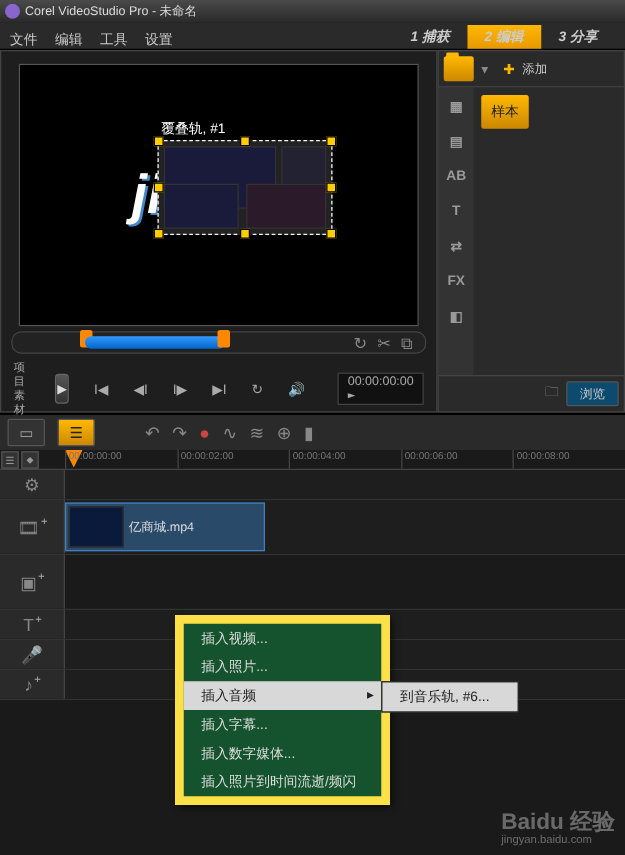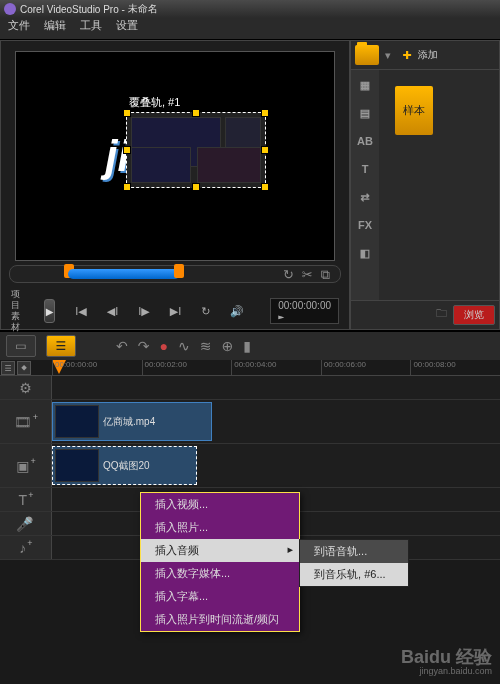--- a/index.html
+++ b/index.html
@@ -1,19 +1,19 @@
 <!DOCTYPE html>
 <html><head>
 <meta charset="utf-8">
 <style>
 *{margin:0;padding:0;box-sizing:border-box;font-family:"Microsoft YaHei",Arial,sans-serif;-webkit-font-smoothing:antialiased}
 body{background:#1a1a1a;color:#ccc;font-size:11px;width:500px;height:684px;overflow:hidden}
 .titlebar{background:linear-gradient(#4a4a4a,#2a2a2a);height:18px;display:flex;align-items:center;padding:0 4px;font-size:10px;color:#ddd}
 .titlebar .logo{width:12px;height:12px;background:#8866cc;border-radius:50%;margin-right:4px}
-.menubar{background:#2a2a2a;height:22px;display:flex;align-items:flex-start;gap:14px;padding:0 8px;font-size:11px;border-bottom:1px solid #000}
+.menubar{background:#2a2a2a;height:22px;display:flex;align-items:flex-end;gap:14px;padding:0 8px;font-size:11px;border-bottom:1px solid #000}
 .menubar span{color:#ccc;cursor:default}
 .steps{display:flex;margin-left:auto;gap:0}
 .step{padding:2px 14px;font-style:italic;font-weight:bold;color:#888}
 .step.active{background:linear-gradient(#ffb800,#e89800);color:#222}
 .main{display:flex;height:290px;background:#2a2a2a}
 .preview-pane{width:350px;background:#1e1e1e;padding:6px;border:1px solid #444}
 .preview-window{width:320px;height:210px;background:#000;border:1px solid #555;margin:4px auto;position:relative;overflow:hidden}
 .preview-content{position:absolute;inset:0;display:flex;align-items:center;justify-content:center}
 .bigtext{font-size:44px;font-weight:bold;font-style:italic;color:#fff;text-shadow:2px 2px 0 #4488cc;white-space:nowrap;font-family:Arial}
 .overlay-clip{position:absolute;left:110px;top:60px;width:140px;height:76px;border:1px dashed #fff;background:#222}
@@ -34,64 +34,69 @@
 .ctrl-icons{margin-left:auto;display:flex;gap:8px;color:#888;font-size:13px;padding-right:4px}
 .library{flex:1;background:#2a2a2a;border:1px solid #444;display:flex;flex-direction:column}
 .lib-top{display:flex;align-items:center;padding:4px;gap:6px;border-bottom:1px solid #444}
 .folder-icon{width:24px;height:20px;background:linear-gradient(#ffb800,#cc8800);border-radius:2px;position:relative}
 .folder-icon::before{content:"";position:absolute;top:-3px;left:2px;width:10px;height:4px;background:#ffb800;border-radius:1px 1px 0 0}
 .lib-add{color:#ccc;font-size:10px}
 .lib-body{display:flex;flex:1}
 .lib-side{width:28px;background:#333;display:flex;flex-direction:column;gap:10px;padding:6px 0;align-items:center}
 .lib-side div{width:20px;height:18px;color:#999;display:flex;align-items:center;justify-content:center;font-size:11px;font-weight:bold}
 .lib-content{flex:1;background:#2a2a2a;padding:4px}
-.lib-item{background:linear-gradient(#ffb800,#cc8800);color:#222;padding:17px 8px;font-size:11px;border-radius:2px;margin:12px;display:inline-block}
+.lib-item{background:linear-gradient(#ffb800,#cc8800);color:#222;padding:6px 8px;font-size:11px;border-radius:2px;margin:2px;display:inline-block}
 .lib-bottom{display:flex;justify-content:flex-end;padding:4px;border-top:1px solid #444}
-.browse-btn{background:#b91c1c;border:1px solid #555;padding:2px 10px;font-size:10px;color:#ccc;border-radius:2px}
+.browse-btn{background:#0c4a6e;border:1px solid #555;padding:2px 10px;font-size:10px;color:#ccc;border-radius:2px}
 .tl-toolbar{height:30px;background:#2a2a2a;border-top:2px solid #000;display:flex;align-items:center;gap:10px;padding:0 6px}
 .tl-tab{width:30px;height:22px;background:#333;border:1px solid #555;border-radius:2px;display:flex;align-items:center;justify-content:center;color:#999;font-size:12px}
 .tl-tab.active{background:linear-gradient(#ffb800,#cc8800);color:#222}
 .tl-icon{color:#888;font-size:14px}
 .tl-ruler{height:16px;background:#1a1a1a;display:flex;border-bottom:1px solid #444;position:relative;padding-left:52px}
 .ruler-btns{position:absolute;left:0;top:0;display:flex;gap:2px;padding:1px}
 .ruler-btns div{width:14px;height:14px;background:#333;border:1px solid #555;font-size:8px;color:#999;display:flex;align-items:center;justify-content:center}
 .tick{flex:1;font-size:8px;color:#777;border-left:1px solid #444;padding-left:2px;position:relative}
 .playhead{position:absolute;left:52px;top:0;width:14px;height:14px;background:#ff8800;clip-path:polygon(0 0,100% 0,50% 100%)}
 .timeline{background:#1a1a1a;height:308px;overflow:hidden}
 .track{display:flex;height:44px;border-bottom:1px solid #333}
 .track.small{height:24px}
 .track-head{width:52px;background:#2a2a2a;border-right:1px solid #444;display:flex;align-items:center;justify-content:center;color:#888;font-size:14px}
 .track-head.withplus::after{content:"+";font-size:9px;position:relative;top:-5px;left:1px;color:#aaa}
 .track-body{flex:1;position:relative;background:#1e1e1e}
 .clip{position:absolute;top:2px;bottom:2px;background:#2a4a6a;border:1px solid #4080c0;display:flex;align-items:center;padding:2px;gap:4px;font-size:10px;color:#ddd}
 .clip .thumb{width:44px;height:100%;background:#0a1a3a;border:1px solid #333;flex-shrink:0}
 .clip.sel{border:1px dashed #fff}
-.ctx-menu{position:absolute;background:#701a75;border:1px solid #fde047;box-shadow:2px 2px 6px rgba(0,0,0,.6);font-size:11px;min-width:140px;z-index:100}
+.ctx-menu{position:absolute;background:#14532d;border:7px solid #fde047;box-shadow:2px 2px 6px rgba(0,0,0,.6);font-size:11px;min-width:140px;z-index:100}
 .ctx-item{padding:4px 20px 4px 14px;color:#ddd;position:relative}
 .ctx-item.hl{background:#d8d8d8;color:#222}
 .ctx-item .arrow{position:absolute;right:6px}
 .submenu{position:absolute;left:100%;top:0;background:#4a4a4a;border:1px solid #222;min-width:110px}
-.watermark{position:absolute;right:8px;bottom:6px;color:rgba(255,255,255,.35);font-size:9px;text-align:right;line-height:14px}
+.watermark{position:absolute;right:8px;bottom:6px;color:rgba(255,255,255,.35);font-size:9px;text-align:left;line-height:14px}
 .watermark .big{font-size:18px;font-weight:bold;font-family:Arial}
 </style>
 </head>
 <body>
 
 <div class="titlebar">
   <div class="logo"></div>
   <span>Corel VideoStudio Pro</span>
   <span>&nbsp;-&nbsp;</span>
   <span>未命名</span>
 </div>
 
 <div class="menubar">
   <span>文件</span>
   <span>编辑</span>
   <span>工具</span>
   <span>设置</span>
+  <div class="steps">
+    <div class="step"><span>1</span>&nbsp;<span>捕获</span></div>
+    <div class="step active"><span>2</span>&nbsp;<span>编辑</span></div>
+    <div class="step"><span>3</span>&nbsp;<span>分享</span></div>
+  </div>
 </div>
 
 <div class="main">
   <div class="preview-pane">
     <div class="preview-window">
       <div class="preview-content">
         <div class="bigtext">jis            ng .</div>
       </div>
       <div class="overlay-clip">
         <div class="overlay-label">覆叠轨, #1</div>
@@ -198,26 +203,20 @@
     <div class="track-head withplus">🎞</div>
     <div class="track-body">
       <div class="clip" style="left:0;width:160px">
         <div class="thumb"></div>
         <span>亿商城.mp4</span>
       </div>
     </div>
   </div>
   <div class="track">
     <div class="track-head withplus">▣</div>
-    <div class="track-body">
-      <div class="clip sel" style="left:0;width:145px">
-        <div class="thumb"></div>
-        <span>QQ截图20</span>
-      </div>
-    </div>
   </div>
   <div class="track small">
     <div class="track-head withplus">T</div>
     <div class="track-body"></div>
   </div>
   <div class="track small">
     <div class="track-head">🎤</div>
     <div class="track-body"></div>
   </div>
   <div class="track small">
@@ -225,26 +224,25 @@
     <div class="track-body"></div>
   </div>
 
   <div class="ctx-menu" style="left:140px;top:116px">
     <div class="ctx-item">插入视频...</div>
     <div class="ctx-item">插入照片...</div>
     <div class="ctx-item hl">
       <span>插入音频</span>
       <span class="arrow">▸</span>
       <div class="submenu">
-        <div class="ctx-item">到语音轨...</div>
         <div class="ctx-item hl">到音乐轨, #6...</div>
       </div>
     </div>
+    <div class="ctx-item">插入字幕...</div>
     <div class="ctx-item">插入数字媒体...</div>
-    <div class="ctx-item">插入字幕...</div>
     <div class="ctx-item">插入照片到时间流逝/频闪</div>
   </div>
 
   <div class="watermark">
     <div class="big">Baidu 经验</div>
     <div>jingyan.baidu.com</div>
   </div>
 </div>
 
 </body></html>

